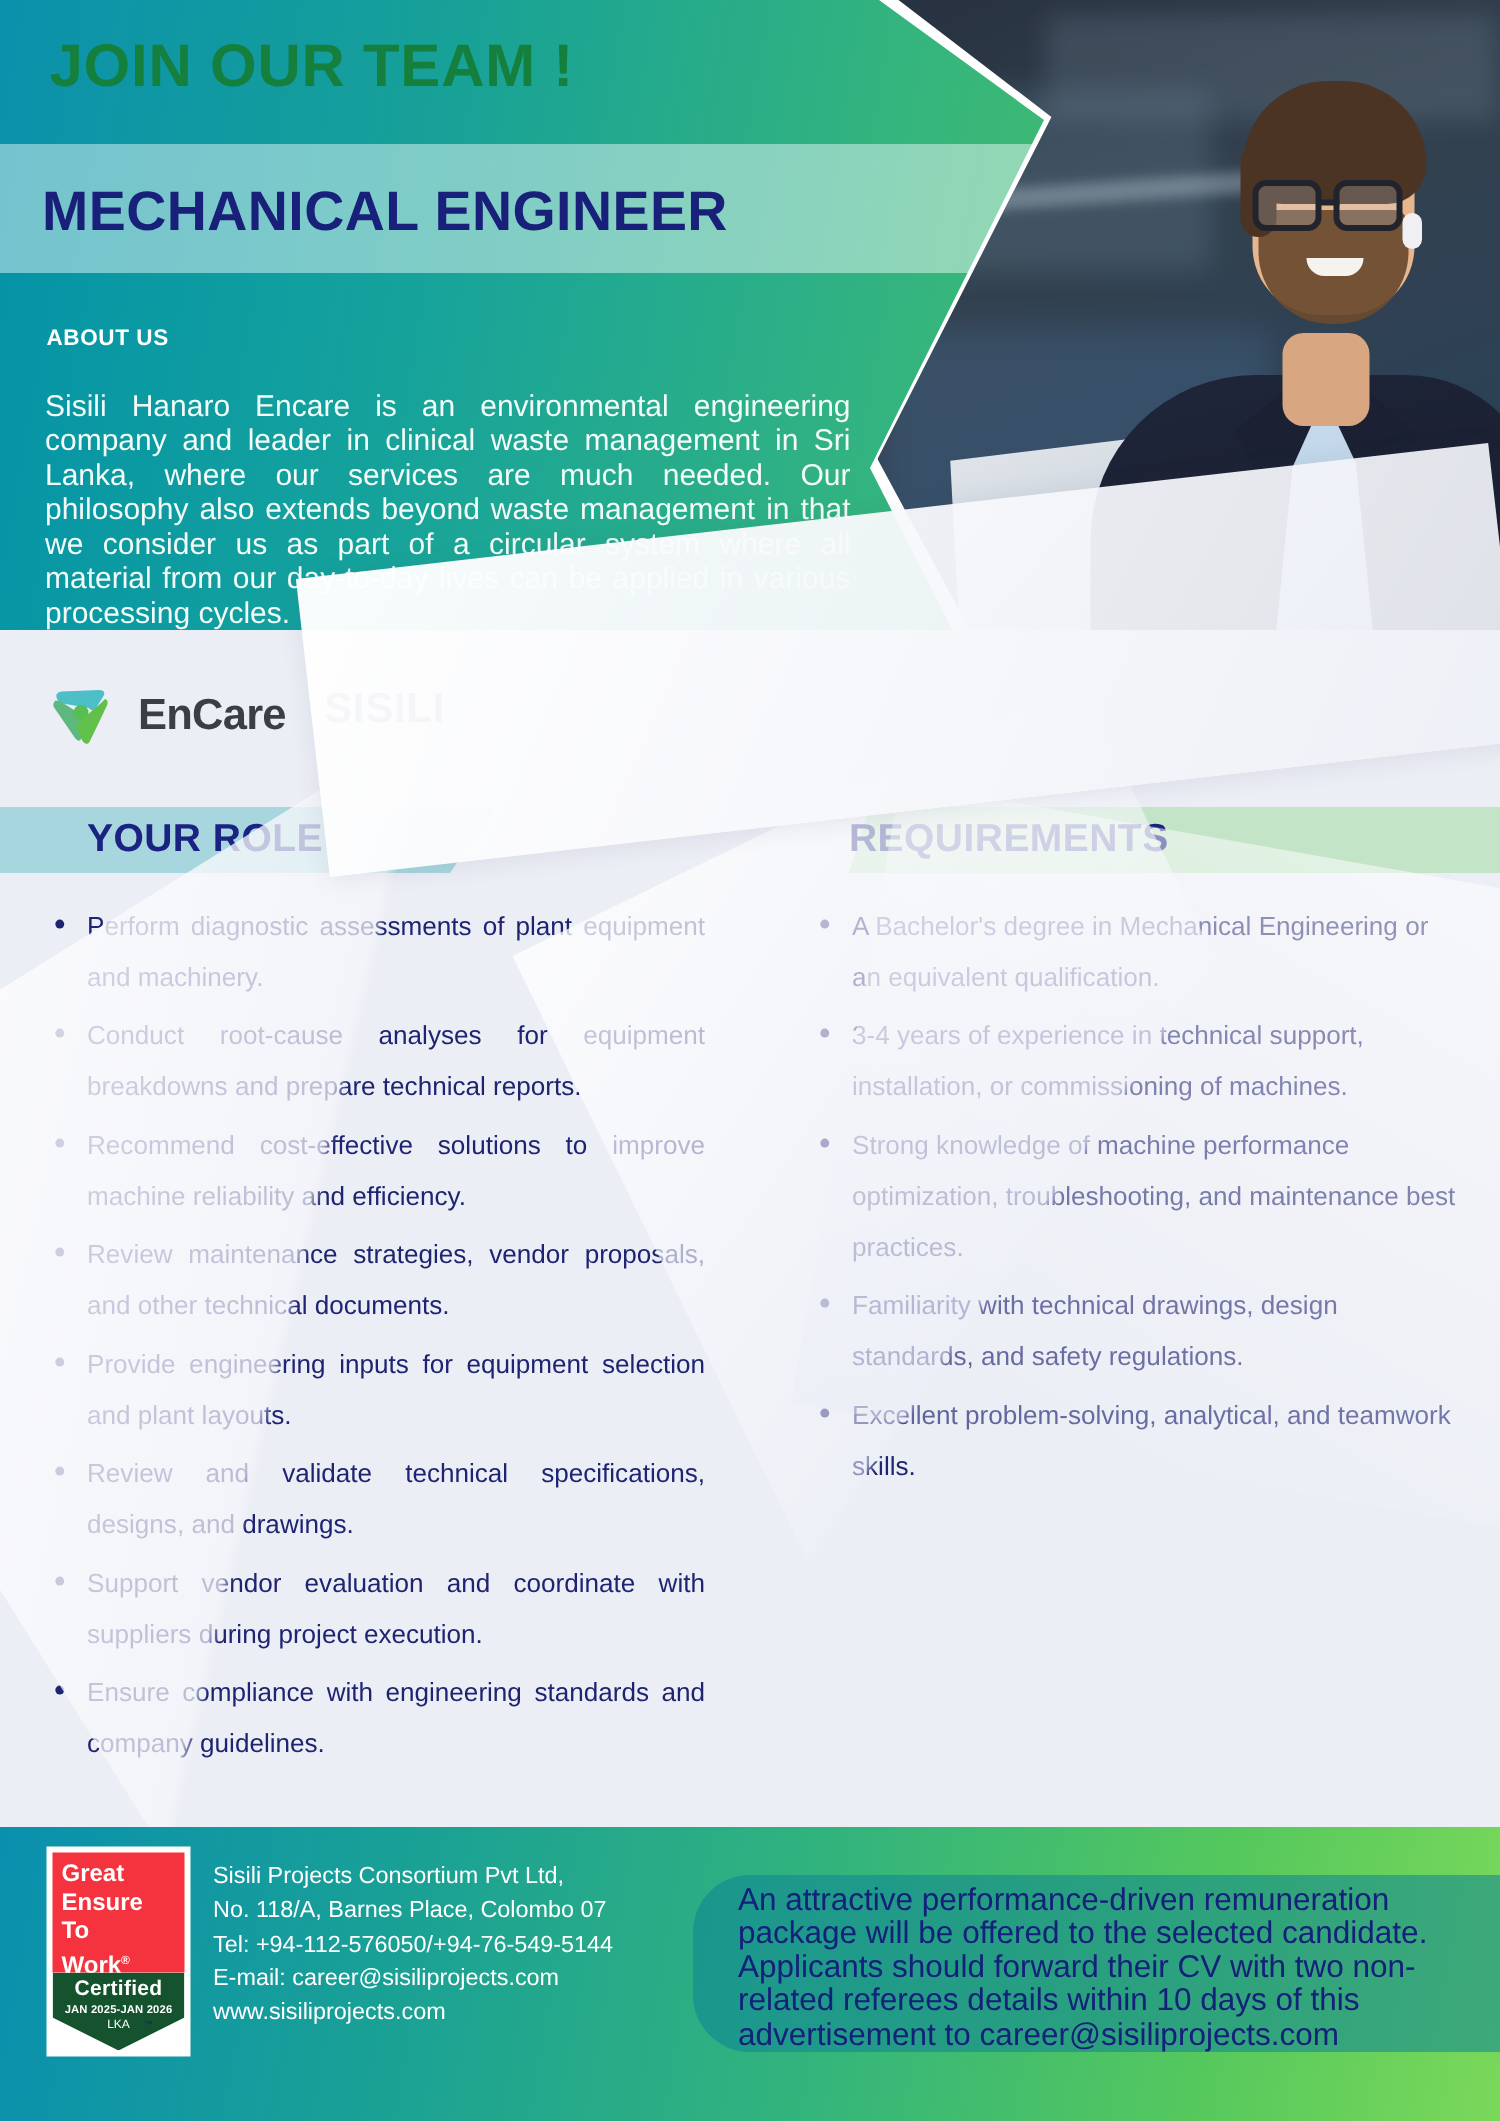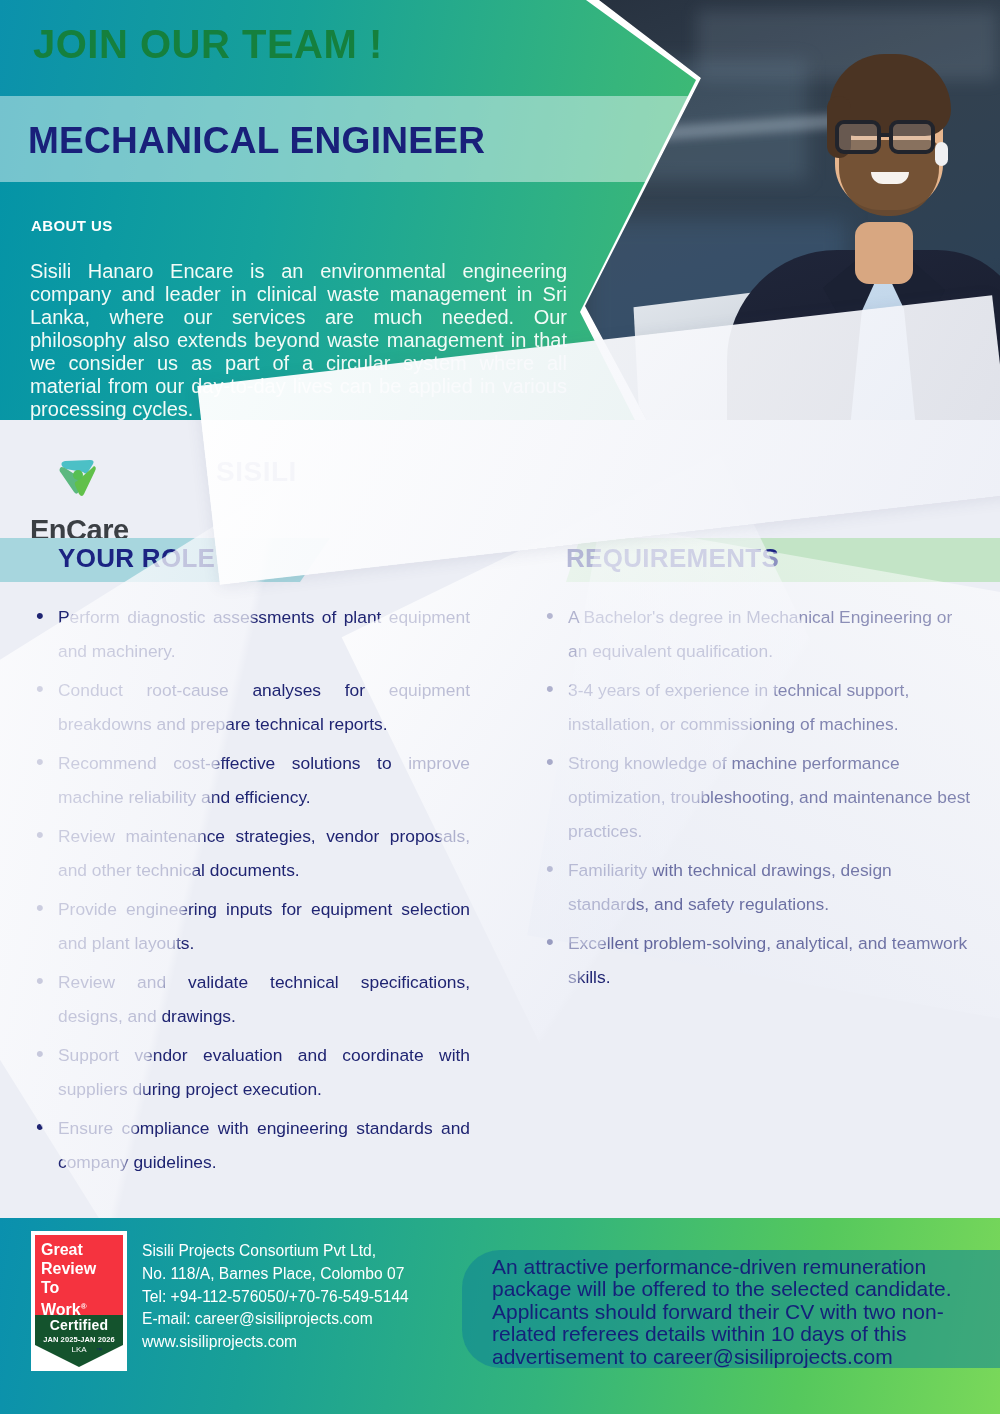--- a/index.html
+++ b/index.html
@@ -138,21 +138,21 @@
   .hand {
     position:absolute; left:196px; top:430px; width:96px; height:44px;
     background:#e0ab81; border-radius: 26px 26px 12px 12px; transform: rotate(-8deg);
   }
 
   
   .midstrip {
     position: absolute; left: 0; top: 420px; width: 1000px; height: 120px;
     background: #eceef5;
   }
-  .logo-wrap { position: absolute; left: 30px; top: 452px; display: flex; align-items: center; gap: 12px; flex-direction: column; }
+  .logo-wrap { position: absolute; left: 30px; top: 452px; display: flex; align-items: center; gap: 12px; }
   .logo-mark { width: 50px; height: 50px; position: relative; }
   .logo-name { font-size: 29px; font-weight: bold; color: #3b3f44; letter-spacing: -0.5px; }
   .sisili-text {
     position: absolute; left: 216px; top: 456px;
     font-size: 28px; font-weight: bold; color: #1b2382; letter-spacing: 0.5px;
   }
 
   
   .band-left {
     position: absolute; left: 0; top: 538px; width: 330px; height: 44px;
@@ -357,39 +357,39 @@
   <div class="sheet-c"></div>
   <div class="sheet-d"></div>
   <div class="sheet-a"></div>
 
   <div class="footer"></div>
 
   <div class="gptw">
     <div class="gptw-inner">
       <div class="gptw-red">
         <div>Great</div>
-        <div>Review</div>
+        <div>Ensure</div>
         <div>To</div>
         <div>
           <span>Work</span><span class="gptw-reg">®</span>
         </div>
       </div>
       <div class="gptw-navy">
         <div class="gptw-cert">Certified</div>
         <div class="gptw-dates">JAN 2025-JAN 2026</div>
         <div class="gptw-lka">LKA</div>
       </div>
       <div class="gptw-tm">™</div>
     </div>
   </div>
 
   <div class="contact">
     <div>Sisili Projects Consortium Pvt Ltd,</div>
     <div>No. 118/A, Barnes Place, Colombo 07</div>
-    <div>Tel: +94-112-576050/+70-76-549-5144</div>
+    <div>Tel: +94-112-576050/+94-76-549-5144</div>
     <div>E-mail: career@sisiliprojects.com</div>
     <div>www.sisiliprojects.com</div>
   </div>
 
   <div class="remuneration-box"></div>
   <div class="remuneration">An attractive performance-driven remuneration package will be offered to the selected candidate. Applicants should forward their CV with two non-related referees details within 10 days of this advertisement to career@sisiliprojects.com</div>
 
 </div>
 
 </body></html>

